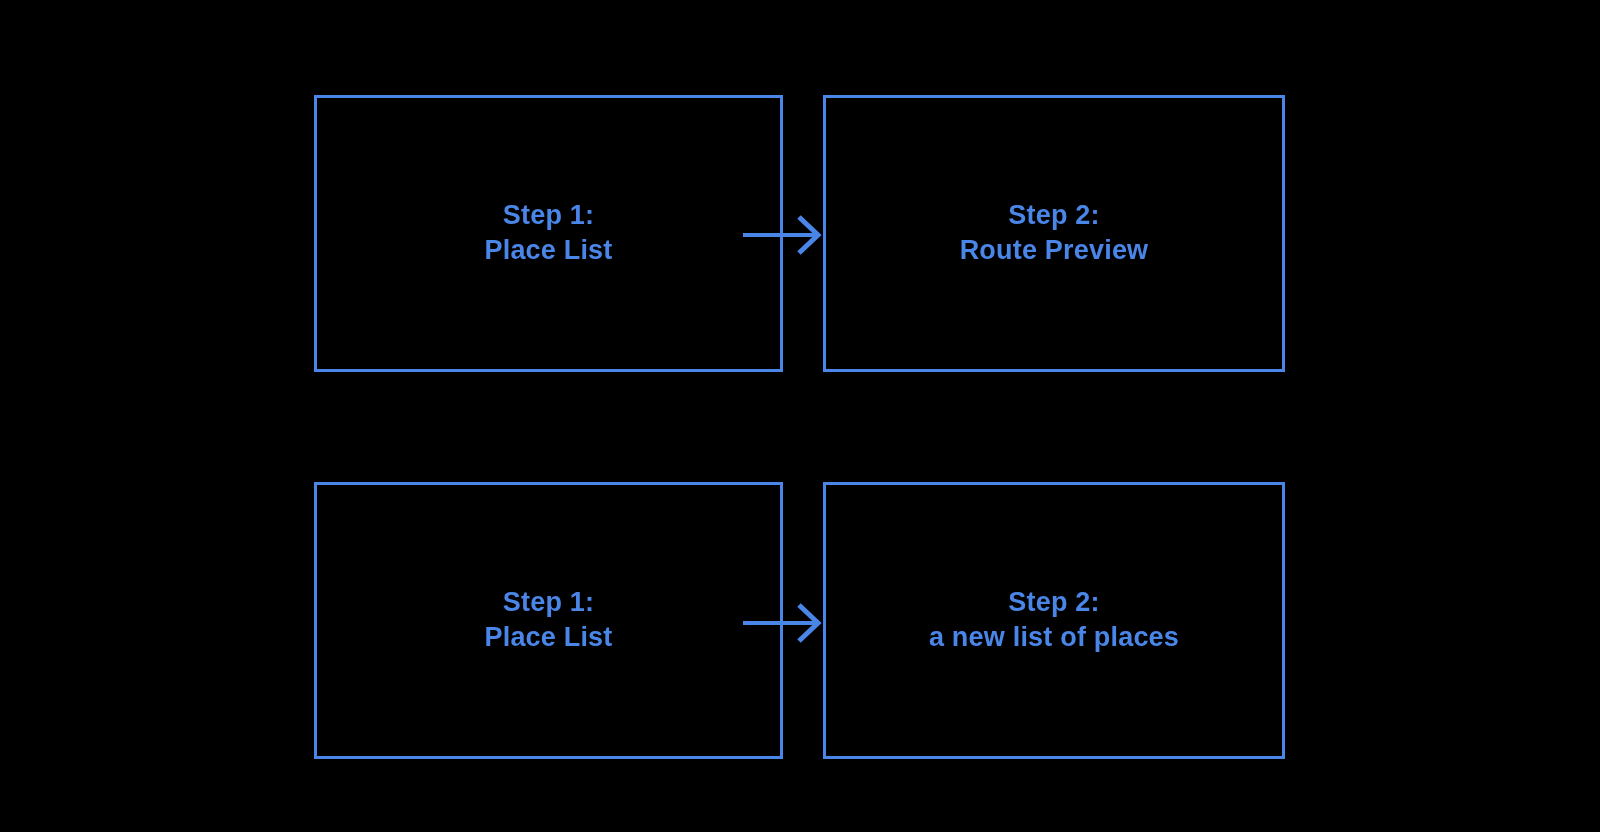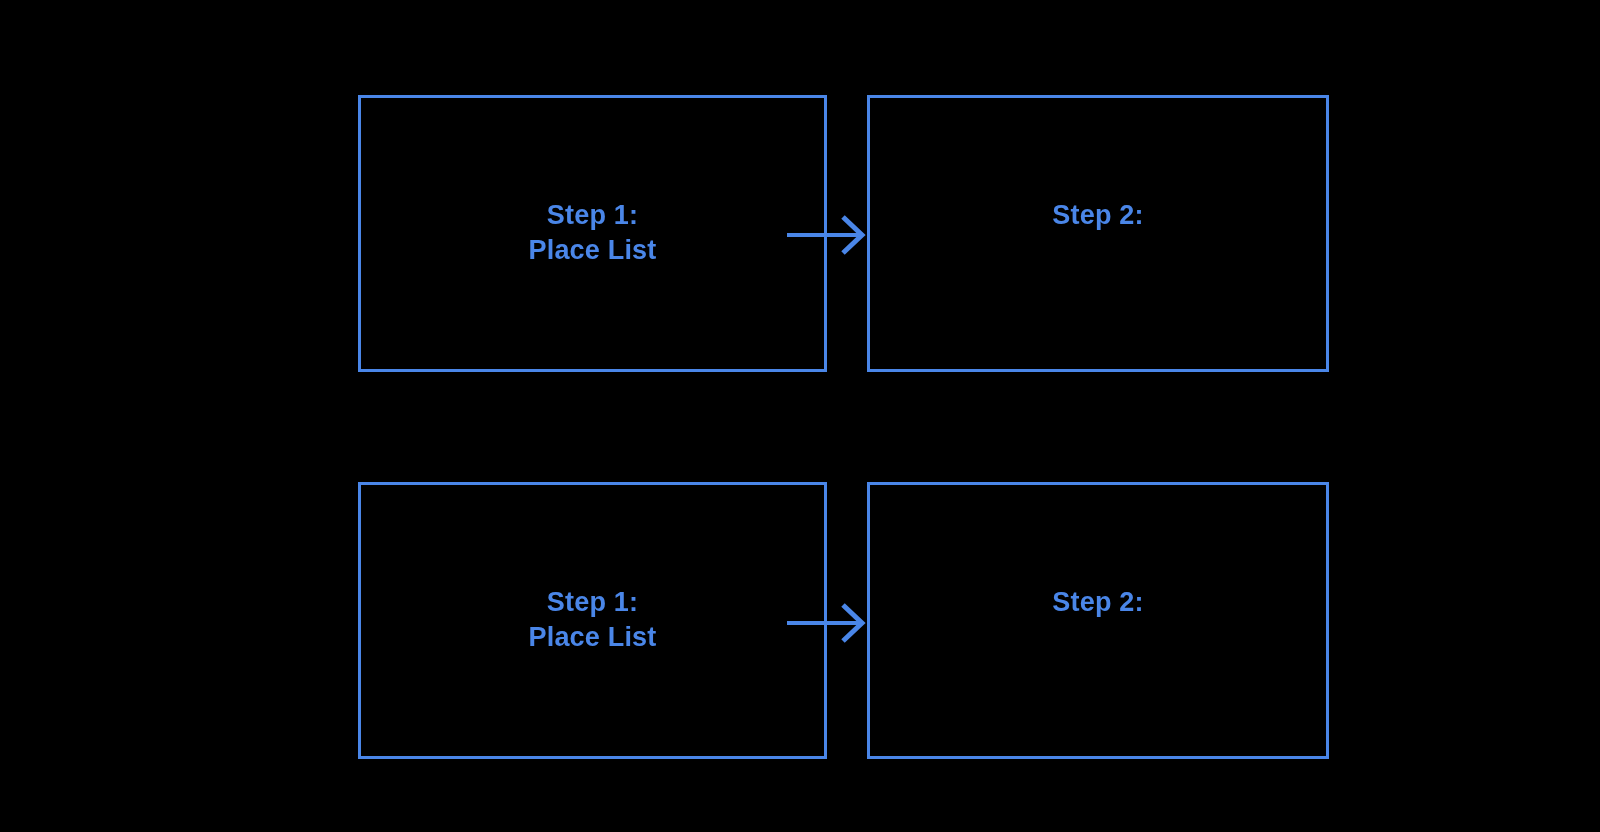--- a/index.html
+++ b/index.html
@@ -6,21 +6,20 @@
     margin: 0;
     padding: 0;
     background: #000000;
   }
   .canvas {
     position: relative;
     width: 1300px;
     height: 832px;
     background: #000000;
     overflow: hidden;
-    margin-left: 44px;
   }
   .flow-box {
     position: absolute;
     box-sizing: border-box;
     border: 3px solid var(--accent, #4a86e8);
     background: transparent;
   }
   .box-text {
     position: absolute;
     top: 100px;
@@ -54,33 +53,35 @@
   <div class="flow-box" id="box-step1-top">
     <div class="box-text">
       <div>Step 1:</div>
       <div>Place List</div>
     </div>
   </div>
 
   <div class="flow-box" id="box-step2-top">
     <div class="box-text">
       <div>Step 2:</div>
+      <div>Route Preview</div>
     </div>
   </div>
 
   <div class="flow-box" id="box-step1-bottom">
     <div class="box-text">
       <div>Step 1:</div>
       <div>Place List</div>
     </div>
   </div>
 
   <div class="flow-box" id="box-step2-bottom">
     <div class="box-text">
       <div>Step 2:</div>
+      <div>a new list of places</div>
     </div>
   </div>
 
   <svg id="arrow-top" class="flow-arrow" width="80" height="40" viewBox="0 0 80 40" aria-hidden="true">
     <line x1="1" y1="20" x2="74" y2="20" stroke="currentColor" stroke-width="4"></line>
     <polyline points="57,2 76,20 57,38" fill="none" stroke="currentColor" stroke-width="5"></polyline>
   </svg>
 
   <svg id="arrow-bottom" class="flow-arrow" width="80" height="40" viewBox="0 0 80 40" aria-hidden="true">
     <line x1="1" y1="20" x2="74" y2="20" stroke="currentColor" stroke-width="4"></line>

